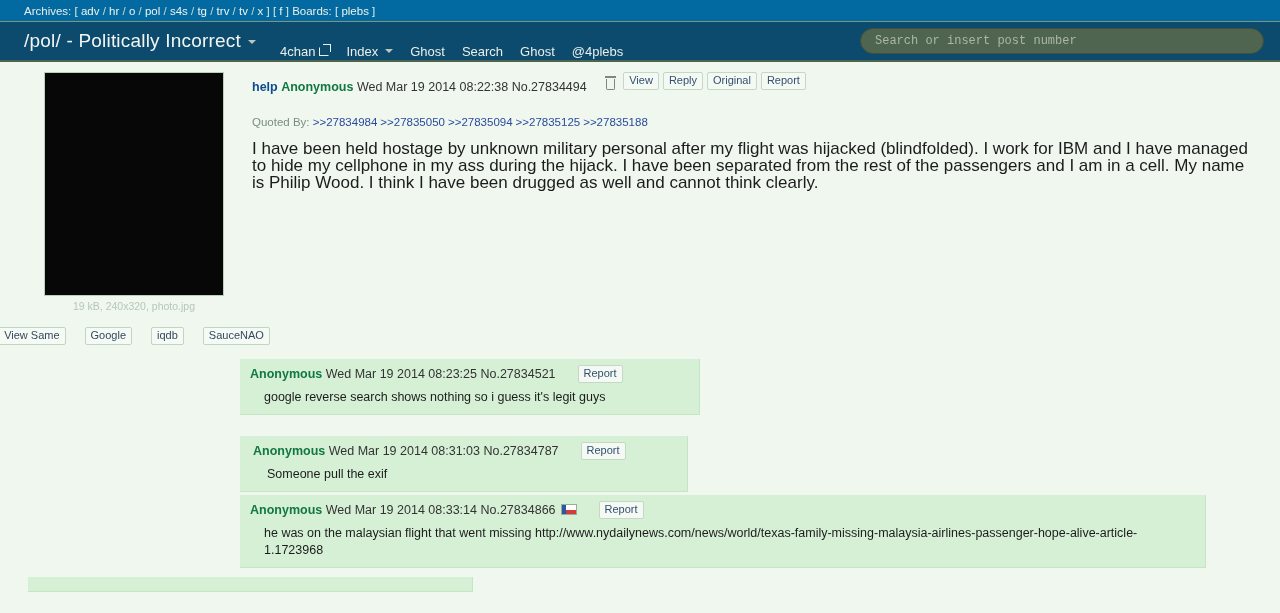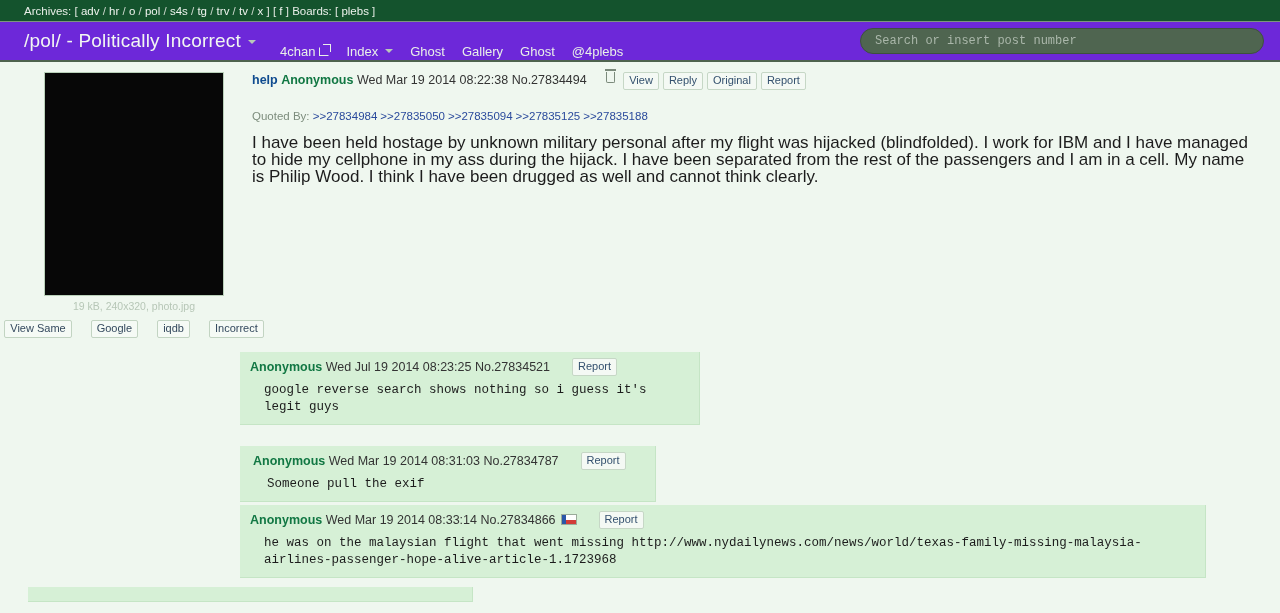--- a/index.html
+++ b/index.html
@@ -7,39 +7,39 @@
     margin: 0; padding: 0;
     width: 1280px; height: 613px;
     overflow: hidden;
     background: #eff7ef;
     font-family: "Liberation Sans", sans-serif;
   }
 
   
   #archive-bar {
     height: 22px;
-    background: #14532d;
+    background: #0369a1;
     color: #e4ece4;
     font-size: 11.5px;
     line-height: 22px;
     padding: 0 0 0 24px;
     white-space: nowrap;
     border-bottom: 1px solid #7d957d;
   }
   #archive-bar .lbl { color: #e8eee8; }
   #archive-bar a {
     color: #eef3ee; text-decoration: none;
   }
   #archive-bar .sep { color: #cfd9cf; }
   #archive-bar .brk { color: #dde5dd; }
 
   
   #nav-bar {
     height: 40px;
-    background: #6d28d9;
+    background: #0c4a6e;
     display: flex;
     align-items: center;
     padding: 0 16px 0 24px;
     border-bottom: 2px solid #4e634e;
     position: relative;
   }
   #board-title {
     color: #f2f6f2;
     font-size: 19px;
     font-weight: normal;
@@ -129,21 +129,21 @@
     display: block;
     margin: 0 auto;
   }
   #op-fileinfo {
     font-size: 10.5px;
     color: #b7c7b7;
     margin-top: 4px;
     white-space: nowrap;
   }
   #op-filebtns {
-    margin-top: 8px;
+    margin-top: 15px;
     display: flex;
     justify-content: center;
     gap: 19px;
     align-items: center;
   }
   .mini-btn {
     font-size: 11px;
     color: #34495e;
     background: #f5faf5;
     border: 1px solid #c2d4c2;
@@ -165,21 +165,21 @@
     line-height: 17px;
     white-space: nowrap;
   }
   .subject { color: #0f4b8f; font-weight: bold; }
   .poster-name { color: #117743; font-weight: bold; }
   .meta { color: #333; }
   .postno { color: #333; }
 
   .head-actions {
     display: inline-flex;
-    align-items: flex-start;
+    align-items: flex-end;
     gap: 5px;
     margin-left: 16px;
     vertical-align: 1px;
   }
   .trash-icon {
     display: inline-block;
     width: 9px; height: 11px;
     border: 1px solid #7b8a7b;
     border-top: none;
     border-radius: 0 0 2px 2px;
@@ -242,21 +242,21 @@
     margin-left: 22px;
     vertical-align: 1px;
   }
   .reply-text {
     font-size: 12.5px;
     color: #1c1c1c;
     line-height: 17px;
     margin-top: 6px;
     padding-left: 14px;
   }
-  .reply-text p { margin: 0; font-family: Liberation Mono, monospace; }
+  .reply-text p { margin: 0; }
 
   #reply-col {
     margin-left: 240px;
     padding-top: 10px;
   }
   #bottom-col {
     margin-left: 28px;
     padding-top: 6px;
   }
 
@@ -301,21 +301,21 @@
         <span class="ext-icon"></span>
       </a>
       <a class="nav-item" href="#">
         <span>Index</span>
         <span class="caret-down"></span>
       </a>
       <a class="nav-item" href="#">
         <span>Ghost</span>
       </a>
       <a class="nav-item" href="#">
-        <span>Gallery</span>
+        <span>Search</span>
       </a>
       <a class="nav-item" href="#">
         <span>Ghost</span>
       </a>
       <a class="nav-item" href="#">
         <span>@4plebs</span>
       </a>
     </div>
   <div id="search-wrap">
     <input id="search-input" type="text" placeholder="Search or insert post number" style="">
@@ -326,21 +326,21 @@
 
   <div id="op-post">
 
     <div id="op-file">
       <div id="op-thumb"></div>
       <div id="op-fileinfo">19 kB, 240x320, photo.jpg</div>
       <div id="op-filebtns">
           <button class="mini-btn">View Same</button>
           <button class="mini-btn">Google</button>
           <button class="mini-btn">iqdb</button>
-          <button class="mini-btn">Incorrect</button>
+          <button class="mini-btn">SauceNAO</button>
         </div>
     </div>
 
     <div id="op-main">
       <div class="post-header">
         <span class="subject">help</span>
         <span class="poster-name">Anonymous</span>
         <span class="meta">Wed Mar 19 2014 08:22:38</span>
         <span class="postno">No.27834494</span>
         <span class="head-actions">
@@ -351,23 +351,23 @@
       <div class="quoted-by">
         <span>Quoted By:</span>
         <span id="op-quotes"><a href="#">&gt;&gt;27834984</a><a href="#">&gt;&gt;27835050</a><a href="#">&gt;&gt;27835094</a><a href="#">&gt;&gt;27835125</a><a href="#">&gt;&gt;27835188</a></span>
       </div>
       <div class="post-body">I have been held hostage by unknown military personal after my flight was hijacked (blindfolded). I work for IBM and I have managed to hide my cellphone in my ass during the hijack. I have been separated from the rest of the passengers and I am in a cell. My name is Philip Wood. I think I have been drugged as well and cannot think clearly.</div>
     </div>
 
     <div class="clear"></div>
   </div>
 
-  <div id="reply-col"><div class="reply" style="width: 460px;"><div class="post-header"><span class="poster-name">Anonymous</span> <span class="meta">Wed Jul 19 2014 08:23:25</span> <span class="postno">No.27834521</span><span class="report-wrap"><button class="act-btn">Report</button></span></div><div class="reply-text">
+  <div id="reply-col"><div class="reply" style="width: 460px;"><div class="post-header"><span class="poster-name">Anonymous</span> <span class="meta">Wed Mar 19 2014 08:23:25</span> <span class="postno">No.27834521</span><span class="report-wrap"><button class="act-btn">Report</button></span></div><div class="reply-text">
           <p>google reverse search shows nothing so i guess it's legit guys</p>
-        </div></div><br><br><div class="reply" style="width: 416px; padding-left: 13px;"><div class="post-header"><span class="poster-name">Anonymous</span> <span class="meta">Wed Mar 19 2014 08:31:03</span> <span class="postno">No.27834787</span><span class="report-wrap"><button class="act-btn">Report</button></span></div><div class="reply-text">
+        </div></div><br><br><div class="reply" style="width: 448px; padding-left: 13px;"><div class="post-header"><span class="poster-name">Anonymous</span> <span class="meta">Wed Mar 19 2014 08:31:03</span> <span class="postno">No.27834787</span><span class="report-wrap"><button class="act-btn">Report</button></span></div><div class="reply-text">
           <p>Someone pull the exif</p>
         </div></div><br><div class="reply" style="width: 966px;"><div class="post-header"><span class="poster-name">Anonymous</span> <span class="meta">Wed Mar 19 2014 08:33:14</span> <span class="postno">No.27834866</span><span class="flag-icon"><span class="fl-blue"></span><span class="fl-red"></span></span><span class="report-wrap"><button class="act-btn">Report</button></span></div><div class="reply-text">
           <p>he was on the malaysian flight that went missing http://www.nydailynews.com/news/world/texas-family-missing-malaysia-airlines-passenger-hope-alive-article-1.1723968</p>
         </div></div><br></div>
 
   <div id="bottom-col"><div class="reply" style="width: 445px;"></div><br><br></div>
 
 </div>
 
 </body></html>

